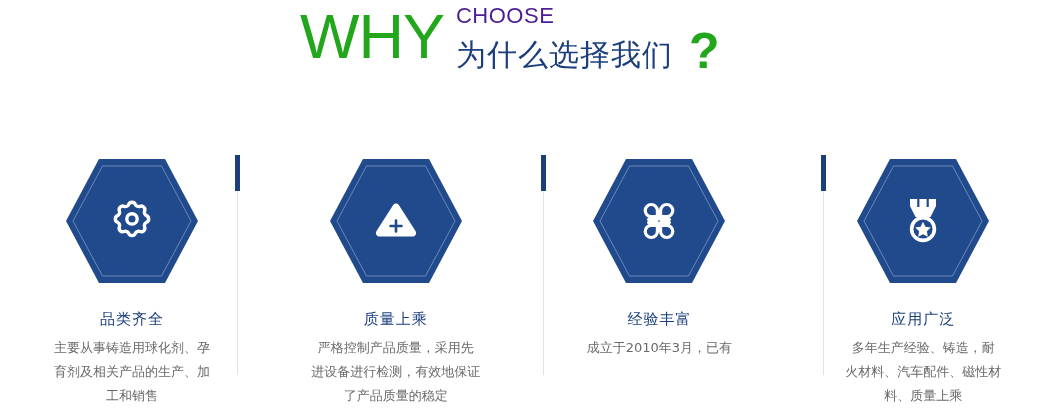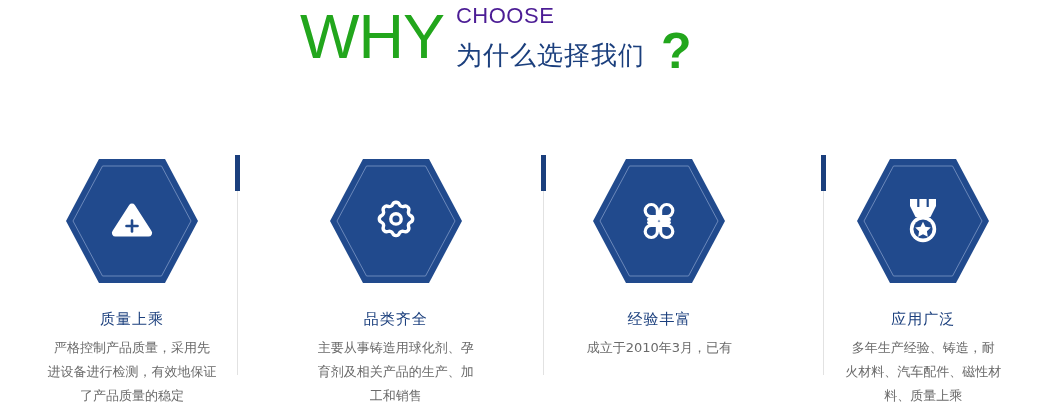--- a/index.html
+++ b/index.html
@@ -61,21 +61,21 @@
     font-family: "Liberation Sans", "DejaVu Sans", sans-serif;
   }
 
   #zh-row {
     display: flex;
     align-items: center;
     margin-top: 4px;
   }
 
   #zh-title {
-    font-size: 26px;
+    font-size: 30px;
     line-height: 38px;
     color: #1b3f7d;
     letter-spacing: 1px;
     font-family: "DejaVu Sans", "Liberation Sans", sans-serif;
   }
 
   #qmark {
     font-size: 50px;
     line-height: 46px;
     color: #22a61c;
@@ -210,45 +210,20 @@
   <div class="divider" id="div-2">
     <div class="seg-top"></div>
     <div class="seg-bot"></div>
   </div>
   <div class="divider" id="div-3">
     <div class="seg-top"></div>
     <div class="seg-bot"></div>
   </div>
 
   <div id="columns">
-
-    <div class="col">
-      <div class="hex-wrap">
-        <svg class="hex" viewBox="0 0 132 132">
-          <polygon points="33,4 99,4 132,66 99,128 33,128 0,66" fill="#214a8d"></polygon>
-          <polygon points="36.5,11 95.5,11 125,66 95.5,121 36.5,121 7,66" fill="none" stroke="#6b88ba" stroke-width="1"></polygon>
-        </svg>
-        <span class="icon-holder">
-          <svg width="52" height="46" viewBox="0 0 52 46">
-            <path d="M23.2 7.0 a3.4 3.4 0 0 1 5.6 0 L45.5 33.0 a3.6 3.6 0 0 1 -3.0 5.6 L9.5 38.6
-                     a3.6 3.6 0 0 1 -3.0 -5.6 z" fill="#ffffff"></path>
-            <g stroke="#214a8d" stroke-width="2.6" stroke-linecap="round">
-              <line x1="26" y1="22.5" x2="26" y2="33.5"></line>
-              <line x1="20.5" y1="28" x2="31.5" y2="28"></line>
-            </g>
-          </svg>
-        </span>
-      </div>
-      <div class="col-title">质量上乘</div>
-      <div class="col-body">
-        <span class="ln">严格控制产品质量，采用先</span>
-        <span class="ln">进设备进行检测，有效地保证</span>
-        <span class="ln">了产品质量的稳定</span>
-      </div>
-    </div>
 
     <div class="col">
       <div class="hex-wrap">
         <svg class="hex" viewBox="0 0 132 132">
           <polygon points="33,4 99,4 132,66 99,128 33,128 0,66" fill="#214a8d"></polygon>
           <polygon points="36.5,11 95.5,11 125,66 95.5,121 36.5,121 7,66" fill="none" stroke="#6b88ba" stroke-width="1"></polygon>
         </svg>
         <span class="icon-holder">
           <svg width="48" height="48" viewBox="0 0 48 48">
             <g fill="none" stroke="#ffffff" stroke-width="3.4" stroke-linejoin="round" stroke-linecap="round">
@@ -273,20 +248,45 @@
       </div>
     </div>
 
     <div class="col">
       <div class="hex-wrap">
         <svg class="hex" viewBox="0 0 132 132">
           <polygon points="33,4 99,4 132,66 99,128 33,128 0,66" fill="#214a8d"></polygon>
           <polygon points="36.5,11 95.5,11 125,66 95.5,121 36.5,121 7,66" fill="none" stroke="#6b88ba" stroke-width="1"></polygon>
         </svg>
         <span class="icon-holder">
+          <svg width="52" height="46" viewBox="0 0 52 46">
+            <path d="M23.2 7.0 a3.4 3.4 0 0 1 5.6 0 L45.5 33.0 a3.6 3.6 0 0 1 -3.0 5.6 L9.5 38.6
+                     a3.6 3.6 0 0 1 -3.0 -5.6 z" fill="#ffffff"></path>
+            <g stroke="#214a8d" stroke-width="2.6" stroke-linecap="round">
+              <line x1="26" y1="22.5" x2="26" y2="33.5"></line>
+              <line x1="20.5" y1="28" x2="31.5" y2="28"></line>
+            </g>
+          </svg>
+        </span>
+      </div>
+      <div class="col-title">质量上乘</div>
+      <div class="col-body">
+        <span class="ln">严格控制产品质量，采用先</span>
+        <span class="ln">进设备进行检测，有效地保证</span>
+        <span class="ln">了产品质量的稳定</span>
+      </div>
+    </div>
+
+    <div class="col">
+      <div class="hex-wrap">
+        <svg class="hex" viewBox="0 0 132 132">
+          <polygon points="33,4 99,4 132,66 99,128 33,128 0,66" fill="#214a8d"></polygon>
+          <polygon points="36.5,11 95.5,11 125,66 95.5,121 36.5,121 7,66" fill="none" stroke="#6b88ba" stroke-width="1"></polygon>
+        </svg>
+        <span class="icon-holder">
           <svg width="48" height="48" viewBox="0 0 48 48">
             <g fill="none" stroke="#ffffff" stroke-width="3.2" stroke-linecap="round" stroke-linejoin="round">
               <path d="M22.4 22.4 L22.4 13.6 a6.1 6.1 0 1 0 -6.1 6.1 L22.4 19.7 Z M22.4 22.4 L13.6 22.4"></path>
               <path d="M25.6 22.4 L25.6 13.6 a6.1 6.1 0 1 1 6.1 6.1 L25.6 19.7 Z M25.6 22.4 L34.4 22.4"></path>
               <path d="M22.4 25.6 L22.4 34.4 a6.1 6.1 0 1 1 -6.1 -6.1 L22.4 28.3 Z M22.4 25.6 L13.6 25.6"></path>
               <path d="M25.6 25.6 L25.6 34.4 a6.1 6.1 0 1 0 6.1 -6.1 L25.6 28.3 Z M25.6 25.6 L34.4 25.6"></path>
             </g>
           </svg>
         </span>
       </div>

